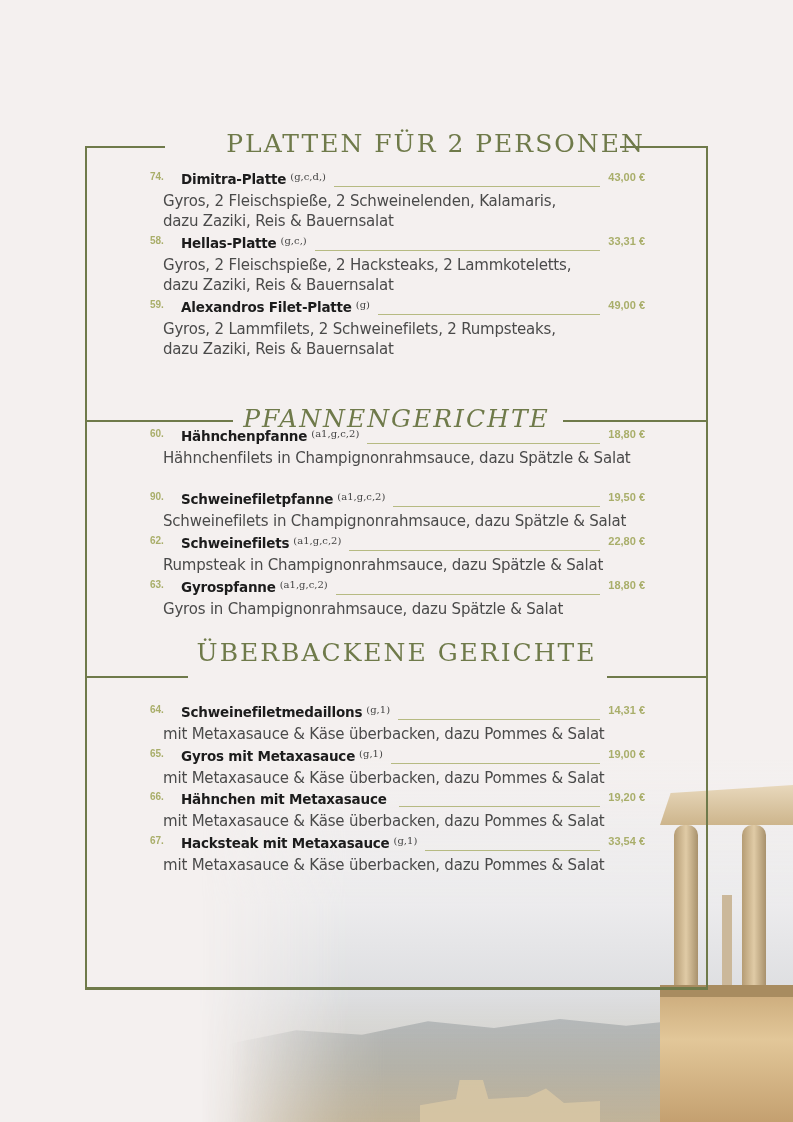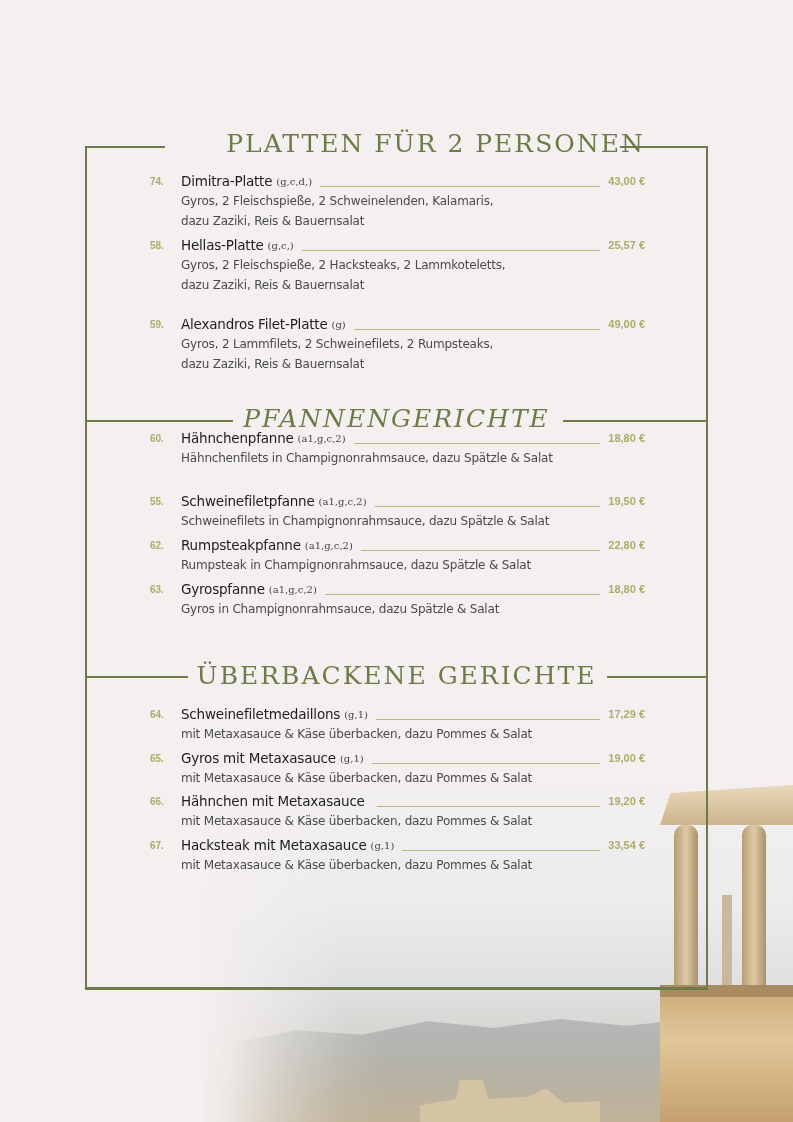--- a/index.html
+++ b/index.html
@@ -70,44 +70,44 @@
       position: absolute; left: 0; width: 793px; text-align: center;
       font-family: "DejaVu Serif", serif;
       color: #6f7a4a;
       font-size: 25px;
       letter-spacing: 2px;
       font-variant: small-caps;
       text-transform: uppercase;
     }
 
     .item { position: absolute; left: 150px; width: 495px; }
-    .item-head { display: flex; align-items: center; height: 20px; }
+    .item-head { display: flex; align-items: flex-start; height: 20px; }
     .num {
       width: 31px; font-size: 10px; font-weight: bold; color: #a9ae6a;
       font-family: "Liberation Sans", sans-serif;
     }
     .name {
-      font-size: 13.5px; font-weight: normal; color: #1c1c1c; white-space: nowrap;
+      font-size: 13.5px; font-weight: bold; color: #1c1c1c; white-space: nowrap;
       font-family: "DejaVu Sans", sans-serif;
       letter-spacing: -0.2px;
     }
     .allergens {
       font-family: "DejaVu Serif", serif; font-size: 10px; color: #444;
       margin-left: 4px; white-space: nowrap;
     }
     .leader {
       flex: 1; border-bottom: 1px solid #b6ba82; margin: 0 8px 0 8px; height: 1px;
       align-self: flex-end; margin-bottom: 4px;
     }
     .price {
       font-size: 11px; font-weight: bold; color: #a9ae6a; white-space: nowrap;
       font-family: "Liberation Sans", sans-serif;
     }
     .desc {
-      margin-left: 31px; font-size: 12px; color: #4a4a4a; line-height: 20px;
+      margin-left: 13px; font-size: 15px; color: #4a4a4a; line-height: 20px;
       font-family: "DejaVu Sans", sans-serif; letter-spacing: -0.2px;
     }
   </style>
 </head>
 <body>
 
 <div class="photo"></div>
 <div class="hills"></div>
 <div class="ruins"></div>
 <div class="temple">
@@ -135,27 +135,27 @@
   <div class="desc">Gyros, 2 Fleischspieße, 2 Schweinelenden, Kalamaris,</div>
   <div class="desc">dazu Zaziki, Reis &amp; Bauernsalat</div>
 </div>
 
 <div class="item" style="top:235px;">
   <div class="item-head">
     <span class="num">58.</span>
     <span class="name">Hellas-Platte</span>
     <span class="allergens">(g,c,)</span>
     <span class="leader"></span>
-    <span class="price">25,57 €</span>
+    <span class="price">33,31 €</span>
   </div>
   <div class="desc">Gyros, 2 Fleischspieße, 2 Hacksteaks, 2 Lammkoteletts,</div>
   <div class="desc">dazu Zaziki, Reis &amp; Bauernsalat</div>
 </div>
 
-<div class="item" style="top:314px;">
+<div class="item" style="top:299px;">
   <div class="item-head">
     <span class="num">59.</span>
     <span class="name">Alexandros Filet-Platte</span>
     <span class="allergens">(g)</span>
     <span class="leader"></span>
     <span class="price">49,00 €</span>
   </div>
   <div class="desc">Gyros, 2 Lammfilets, 2 Schweinefilets, 2 Rumpsteaks,</div>
   <div class="desc">dazu Zaziki, Reis &amp; Bauernsalat</div>
 </div>
@@ -170,62 +170,62 @@
     <span class="name">Hähnchenpfanne</span>
     <span class="allergens">(a1,g,c,2)</span>
     <span class="leader"></span>
     <span class="price">18,80 €</span>
   </div>
   <div class="desc">Hähnchenfilets in Champignonrahmsauce, dazu Spätzle &amp; Salat</div>
 </div>
 
 <div class="item" style="top:491px;">
   <div class="item-head">
-    <span class="num">55.</span>
+    <span class="num">90.</span>
     <span class="name">Schweinefiletpfanne</span>
     <span class="allergens">(a1,g,c,2)</span>
     <span class="leader"></span>
     <span class="price">19,50 €</span>
   </div>
   <div class="desc">Schweinefilets in Champignonrahmsauce, dazu Spätzle &amp; Salat</div>
 </div>
 
 <div class="item" style="top:535px;">
   <div class="item-head">
     <span class="num">62.</span>
-    <span class="name">Rumpsteakpfanne</span>
+    <span class="name">Schweinefilets</span>
     <span class="allergens">(a1,g,c,2)</span>
     <span class="leader"></span>
     <span class="price">22,80 €</span>
   </div>
   <div class="desc">Rumpsteak in Champignonrahmsauce, dazu Spätzle &amp; Salat</div>
 </div>
 
 <div class="item" style="top:579px;">
   <div class="item-head">
     <span class="num">63.</span>
     <span class="name">Gyrospfanne</span>
     <span class="allergens">(a1,g,c,2)</span>
     <span class="leader"></span>
     <span class="price">18,80 €</span>
   </div>
   <div class="desc">Gyros in Champignonrahmsauce, dazu Spätzle &amp; Salat</div>
 </div>
 
 <div class="rule" style="left:85px; top:676px; width:103px;"></div>
 <div class="rule" style="left:607px; top:676px; width:101px;"></div>
-<div class="section-title" style="top:661px;">Überbackene Gerichte</div>
+<div class="section-title" style="top:638px;">Überbackene Gerichte</div>
 
 <div class="item" style="top:704px;">
   <div class="item-head">
     <span class="num">64.</span>
     <span class="name">Schweinefiletmedaillons</span>
     <span class="allergens">(g,1)</span>
     <span class="leader"></span>
-    <span class="price">17,29 €</span>
+    <span class="price">14,31 €</span>
   </div>
   <div class="desc">mit Metaxasauce &amp; Käse überbacken, dazu Pommes &amp; Salat</div>
 </div>
 
 <div class="item" style="top:748px;">
   <div class="item-head">
     <span class="num">65.</span>
     <span class="name">Gyros mit Metaxasauce</span>
     <span class="allergens">(g,1)</span>
     <span class="leader"></span>

